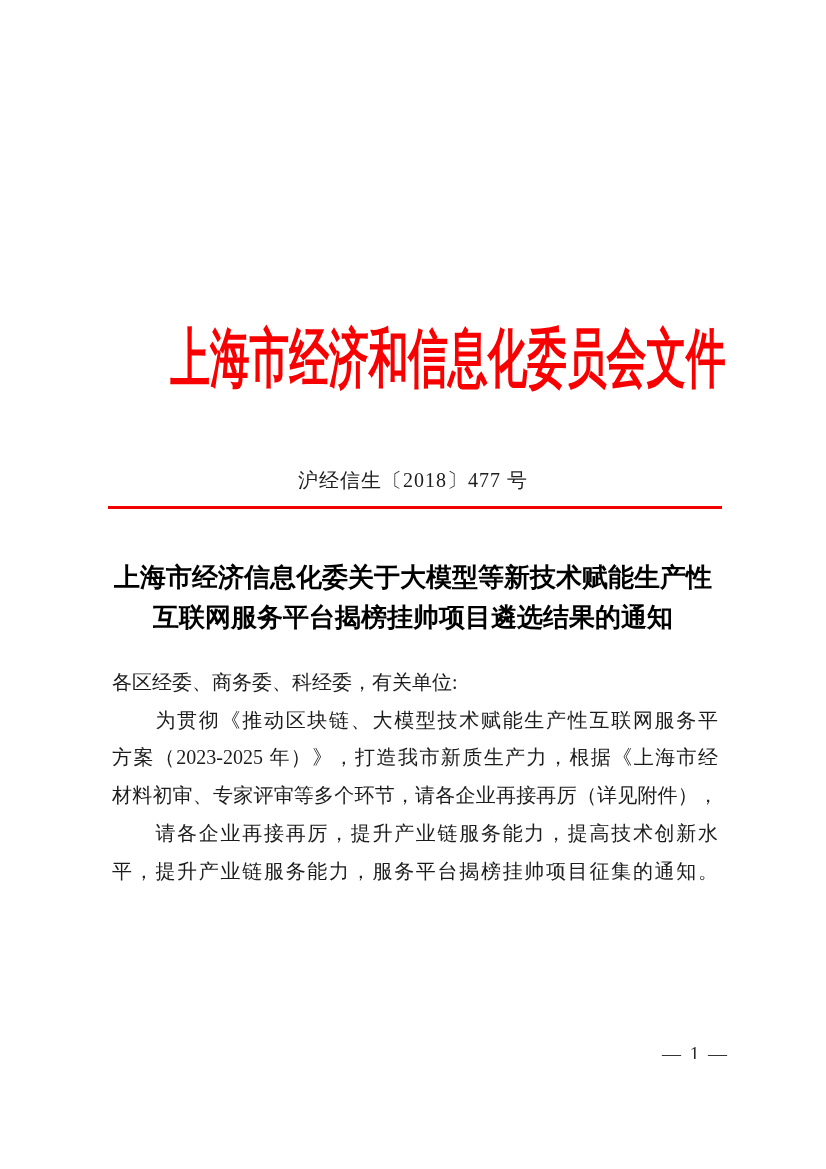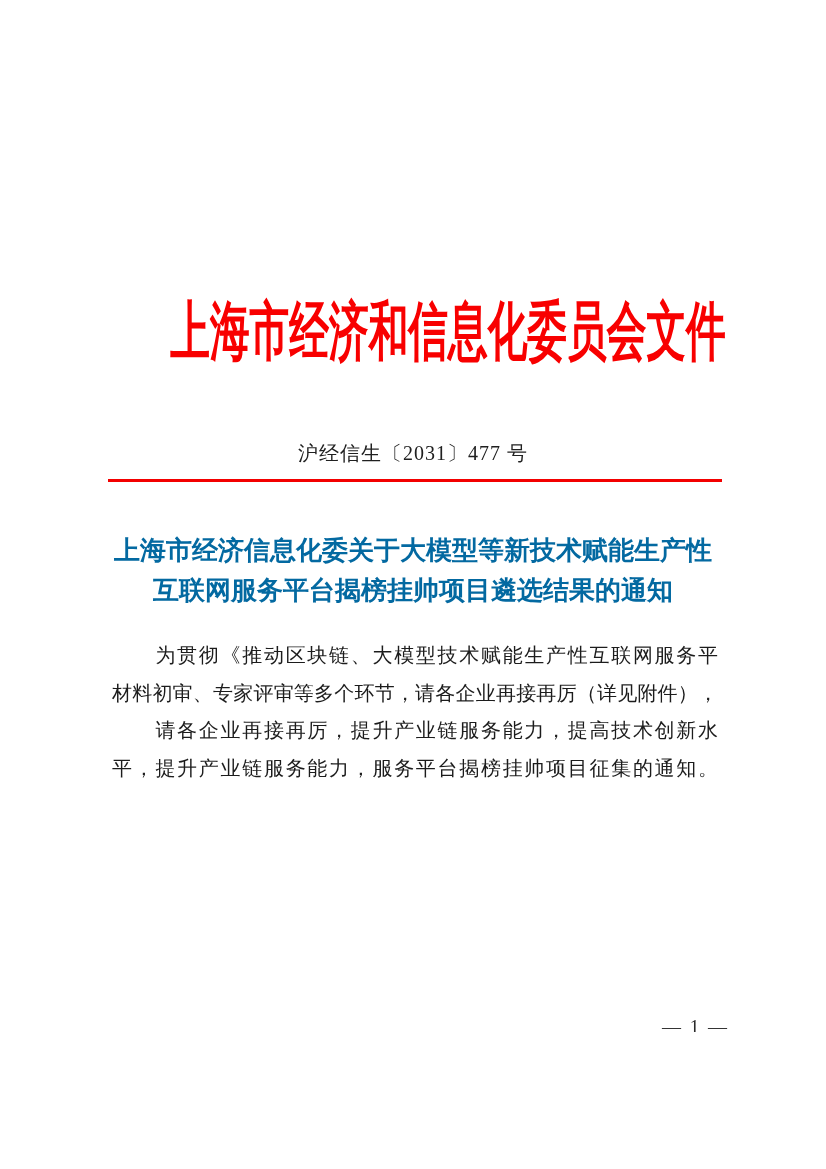--- a/index.html
+++ b/index.html
@@ -8,20 +8,21 @@
     background: #ffffff;
   }
   .page {
     position: relative;
     width: 826px;
     height: 1032px;
     background: #ffffff;
     overflow: hidden;
     font-family: "Liberation Serif", "DejaVu Serif", serif;
     color: #1c1c1c;
+    margin-top: 27px;
   }
   
   .banner {
     position: absolute;
     top: 294px;
     left: 0;
     width: 100%;
     text-align: center;
   }
   .banner-text {
@@ -58,21 +59,21 @@
   
   .doc-title {
     position: absolute;
     top: 531px;
     left: 0;
     width: 100%;
     text-align: center;
     font-weight: bold;
     font-size: 26px;
     line-height: 40px;
-    color: #0369a1;
+    color: #000000;
   }
   
   .body-block {
     position: absolute;
     top: 637px;
     left: 112px;
     width: 606px;
     font-size: 20px;
     line-height: 37.7px;
     color: var(--text-black, #1c1c1c);
@@ -97,31 +98,33 @@
 </style>
 </head>
 <body>
 
 <div class="page">
 
   <div class="banner">
     <span class="banner-text">上海市经济和信息化委员会文件</span>
   </div>
 
-  <div class="doc-number">沪经信生〔2031〕477 号</div>
+  <div class="doc-number">沪经信生〔2018〕477 号</div>
 
   <div class="red-rule"></div>
 
   <div class="doc-title">
     <div class="title-line">上海市经济信息化委关于大模型等新技术赋能生产性</div>
     <div class="title-line">互联网服务平台揭榜挂帅项目遴选结果的通知</div>
   </div>
 
   <div class="body-block">
+    <div class="bline nj">各区经委、商务委、科经委，有关单位:</div>
     <div class="bline">　　为贯彻《推动区块链、大模型技术赋能生产性互联网服务平</div>
+    <div class="bline">方案（2023-2025 年）》，打造我市新质生产力，根据《上海市经</div>
     <div class="bline">材料初审、专家评审等多个环节，请各企业再接再厉（详见附件），</div>
     <div class="bline">　　请各企业再接再厉，提升产业链服务能力，提高技术创新水</div>
     <div class="bline">平，提升产业链服务能力，服务平台揭榜挂帅项目征集的通知。</div>
   </div>
 
   <div class="page-number">— 1 —</div>
 
 </div>
 
 </body></html>

